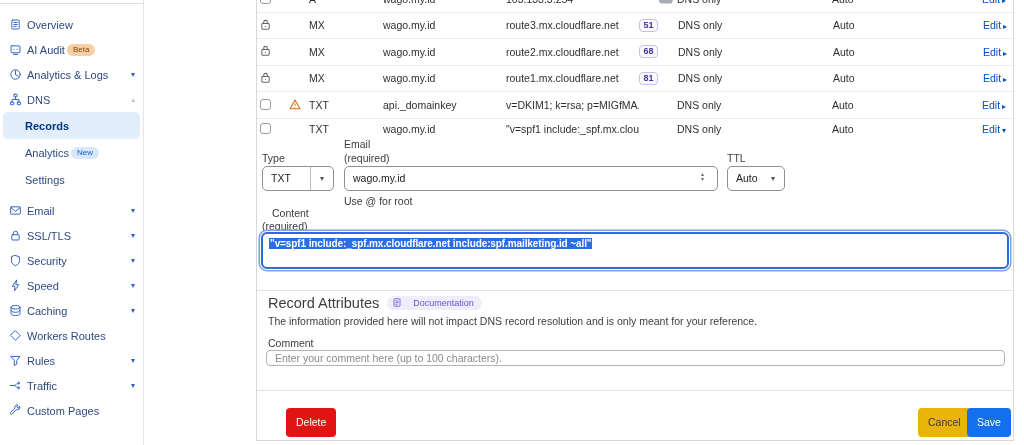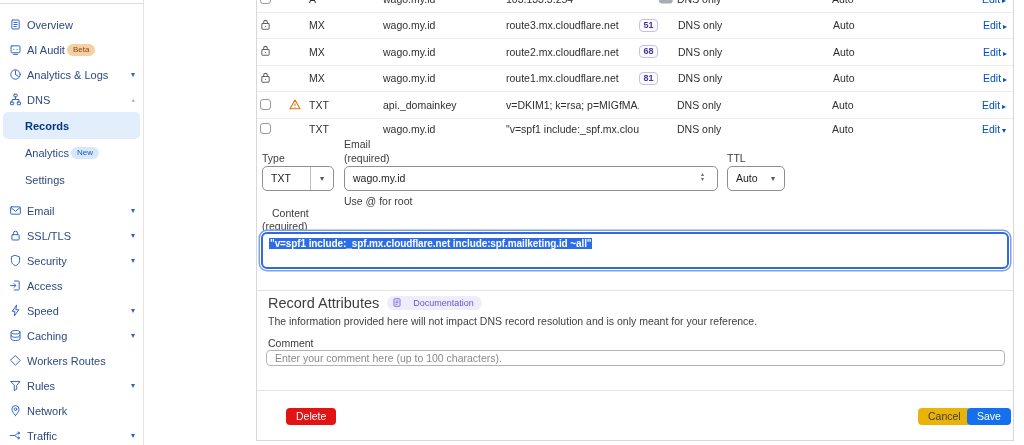--- a/index.html
+++ b/index.html
@@ -62,21 +62,21 @@
   .selected-text { background:#2c6ce8; color:#fff; font-size:10px; font-weight:bold; letter-spacing:-0.1px; padding:0 1px; }
   .divider { position:absolute; left:0; width:756px; height:1px; background:#e3e3e3; }
   .ra-title { position:absolute; font-size:14.5px; color:#3d3d3d; display:flex; align-items:center; }
   .doc-badge { margin-left:8px; background:#efecfc; color:#6456d8; font-size:9px; border-radius:9px;
     padding:2px 8px 2px 6px; display:flex; align-items:center; gap:12px; cursor:pointer; }
   .doc-badge svg { width:8px; height:9px; stroke:#6456d8; fill:none; stroke-width:1.1; }
   .ra-desc { position:absolute; font-size:10.5px; color:#404040; }
   .comment-input { position:absolute; height:16px; border:1px solid #b3b3b3; border-radius:4px;
     font-size:10.5px; padding:0 8px; color:#222; width:739px; font-family:"Liberation Sans", sans-serif; }
   .comment-input::placeholder { color:#8a8a8a; }
-  .btn { position:absolute; height:17px; border:none; border-radius:4px; font-size:10.5px;
+  .btn { position:absolute; height:29px; border:none; border-radius:4px; font-size:10.5px;
     font-family:"Liberation Sans", sans-serif; cursor:pointer; line-height:17px; padding:0 10px; }
   .btn-delete { background:#e21313; color:#fff; }
   .btn-cancel { background:#eab308; color:#3c3c3c; }
   .btn-save { background:#1570ef; color:#fff; }
   .warn-ic svg { display:block; }
 </style>
 </head>
 <body>
 
 <div class="sidebar">
@@ -160,29 +160,20 @@
           <svg viewBox="0 0 16 16">
             <path d="M8 1.8L13 3.6V8c0 3.2-2 5.3-5 6.4C5 13.3 3 11.2 3 8V3.6Z"></path>
           </svg>
         </span>
         <span class="sb-label">Security</span>
         <span class="sb-caret">▾</span>
       </div>
       <div class="sb-item main">
         <span class="sb-icon">
           <svg viewBox="0 0 16 16">
-            <path d="M6.5 2.5h5a1 1 0 0 1 1 1v9a1 1 0 0 1-1 1h-5"></path>
-            <path d="M2 8h6 M6 5.5L8.5 8 6 10.5"></path>
-          </svg>
-        </span>
-        <span class="sb-label">Access</span>
-      </div>
-      <div class="sb-item main">
-        <span class="sb-icon">
-          <svg viewBox="0 0 16 16">
             <path d="M9.2 1.5L4 9h3.2L6.8 14.5 12 7H8.8Z"></path>
           </svg>
         </span>
         <span class="sb-label">Speed</span>
         <span class="sb-caret">▾</span>
       </div>
       <div class="sb-item main">
         <span class="sb-icon">
           <svg viewBox="0 0 16 16">
             <ellipse cx="8" cy="4" rx="5.5" ry="2.2"></ellipse>
@@ -201,29 +192,20 @@
         <span class="sb-label">Workers Routes</span>
       </div>
       <div class="sb-item main">
         <span class="sb-icon">
           <svg viewBox="0 0 16 16">
             <path d="M2.5 3h11L9.5 8v4.5l-3 1.8V8Z"></path>
           </svg>
         </span>
         <span class="sb-label">Rules</span>
         <span class="sb-caret">▾</span>
-      </div>
-      <div class="sb-item main">
-        <span class="sb-icon">
-          <svg viewBox="0 0 16 16">
-            <path d="M8 14.2C5.4 11 3.6 8.8 3.6 6.4a4.4 4.4 0 1 1 8.8 0C12.4 8.8 10.6 11 8 14.2Z"></path>
-            <circle cx="8" cy="6.4" r="1.6"></circle>
-          </svg>
-        </span>
-        <span class="sb-label">Network</span>
       </div>
       <div class="sb-item main">
         <span class="sb-icon">
           <svg viewBox="0 0 16 16">
             <path d="M1.5 8H7 M7 8c2 0 2-3 4-3h1.5 M7 8c2 0 2 3 4 3h1.5 M11.3 3.6 13.3 5l-2 1.4 M11.3 9.6 13.3 11l-2 1.4"></path>
           </svg>
         </span>
         <span class="sb-label">Traffic</span>
         <span class="sb-caret">▾</span>
       </div>

